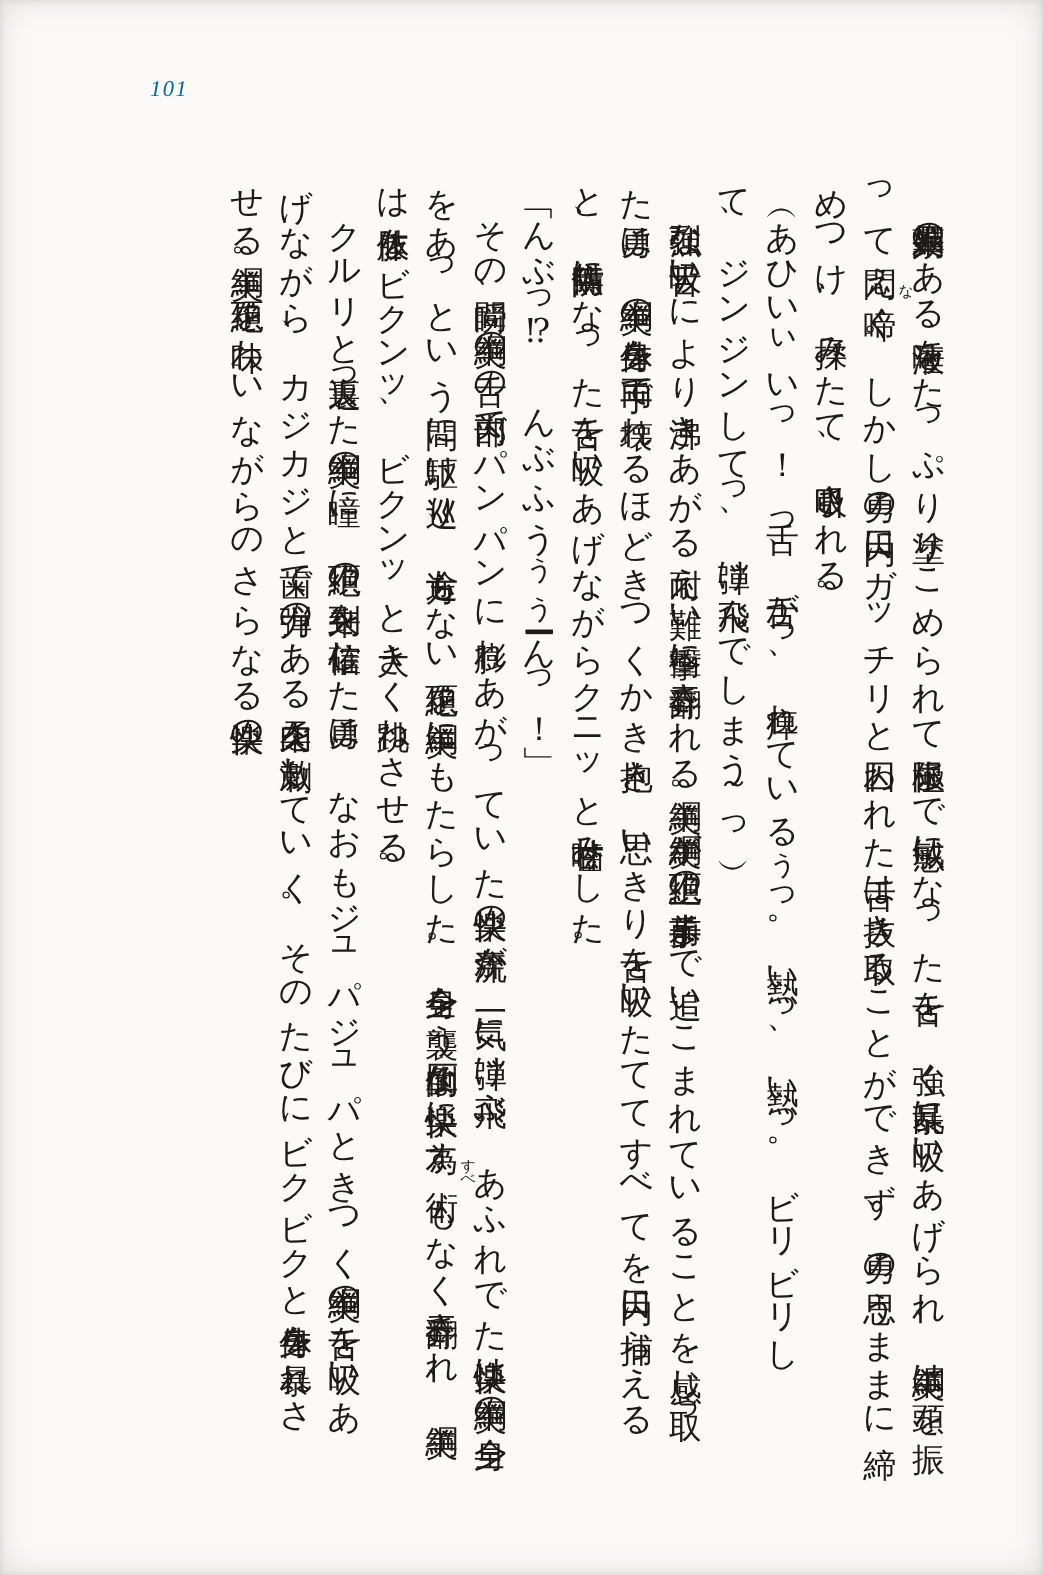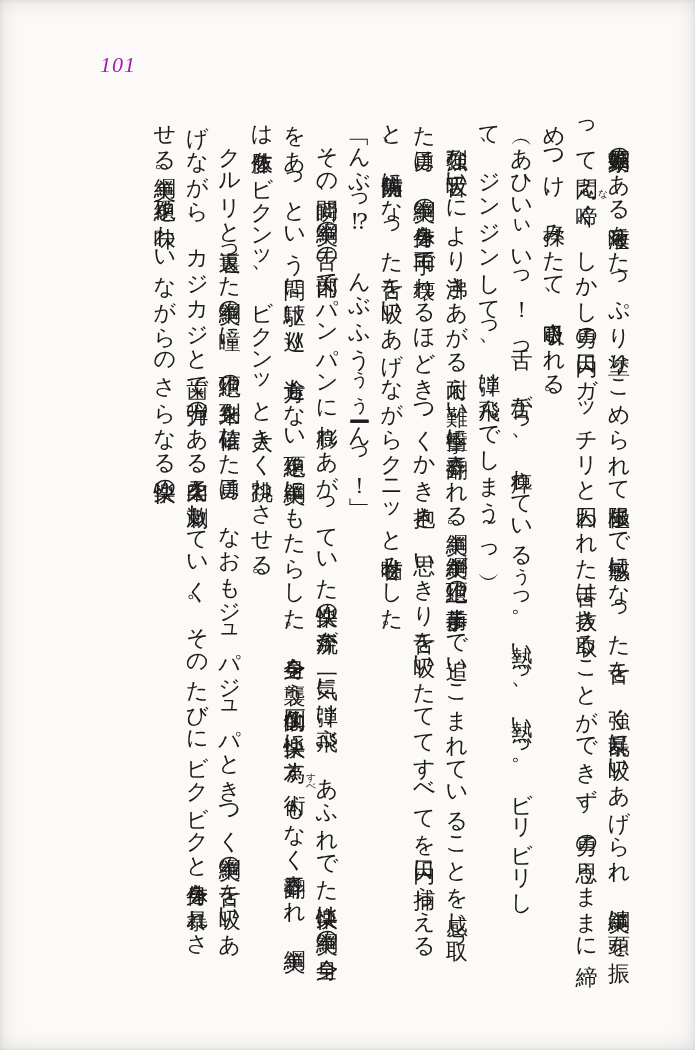--- a/index.html
+++ b/index.html
@@ -19,22 +19,22 @@
     background: #fbfaf8;
     box-shadow: inset 0 0 22px rgba(90,88,85,0.18), inset 0 0 4px rgba(90,88,85,0.15);
     overflow: hidden;
   }
   .page-number {
     position: absolute;
     top: 52px;
     left: 100px;
     font-family: "Liberation Serif", "DejaVu Serif", serif;
     font-style: italic;
-    font-size: 22px;
-    color: #a21caf;
+    font-size: 15px;
+    color: #0369a1;
     letter-spacing: 1px;
   }
   .body-text {
     position: absolute;
     top: 110px;
     right: 60px;
     height: 840px;
     writing-mode: vertical-rl;
     text-orientation: mixed;
     font-family: "Liberation Serif", "DejaVu Serif", serif;

